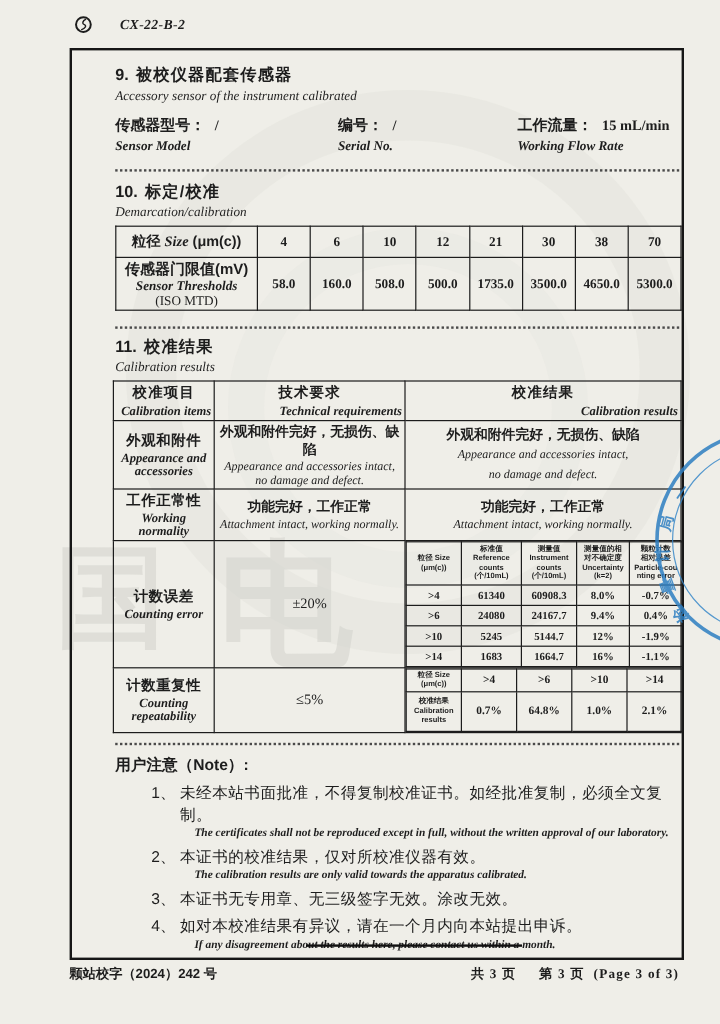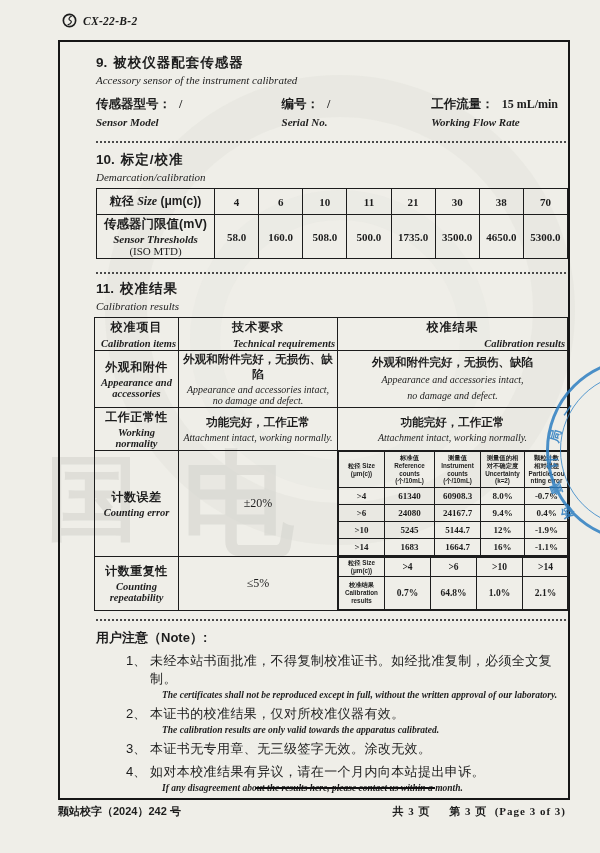--- a/index.html
+++ b/index.html
@@ -23,21 +23,21 @@
               border:30px solid #e7e7e1; opacity:.5; }
   .wm-char { font-weight:700; color:#d5d5cf; opacity:.6; line-height:1; }
   .wm-c1 { left:46px; top:452px; font-size:92px; }
   .wm-c2 { left:182px; top:448px; font-size:112px; }
 
   
   .frame {
     position:absolute; left:58px; top:40px; width:512px; height:760px;
     border:2px solid #161616; z-index:2;
   }
-  .logo-row { position:absolute; left:62px; top:13px; z-index:2; display:flex; align-items:center; gap:6px; }
+  .logo-row { position:absolute; left:62px; top:13px; z-index:2; display:flex; align-items:center; gap:23px; }
   .logo-row .code { font-family:"Liberation Serif",serif; font-style:italic; font-weight:700; font-size:11.5px; letter-spacing:.3px; }
 
   .sec { margin-left:36px; margin-right:10px; position:relative; z-index:2; }
   .sec-title { display:flex; gap:6px; align-items:baseline; }
   .sec-num { font-weight:700; font-size:13.5px; }
   .sec-zh  { font-weight:700; font-size:13.5px; letter-spacing:1px; }
   .sec-en  { font-family:"Liberation Serif",serif; font-style:italic; font-size:11px; margin-top:2px; }
 
   .fields { display:flex; margin-top:10px;justify-content:space-between; }
   .field { }
@@ -165,21 +165,21 @@
         <col>
         <col>
         <col>
       </colgroup>
     <tbody>
         <tr style="height:26px;">
       <td class="lbl"><span>粒径 </span><span class="serif it">Size</span><span> (μm(c))</span></td>
       <td class="num">4</td>
       <td class="num">6</td>
       <td class="num">10</td>
-      <td class="num">11</td>
+      <td class="num">12</td>
       <td class="num">21</td>
       <td class="num">30</td>
       <td class="num">38</td>
       <td class="num">70</td>
     </tr>
     <tr style="height:39px;">
       <td>
         <div class="thr-zh">传感器门限值(mV)</div>
         <div class="thr-en">Sensor Thresholds</div>
         <div class="thr-iso">(ISO MTD)</div>

